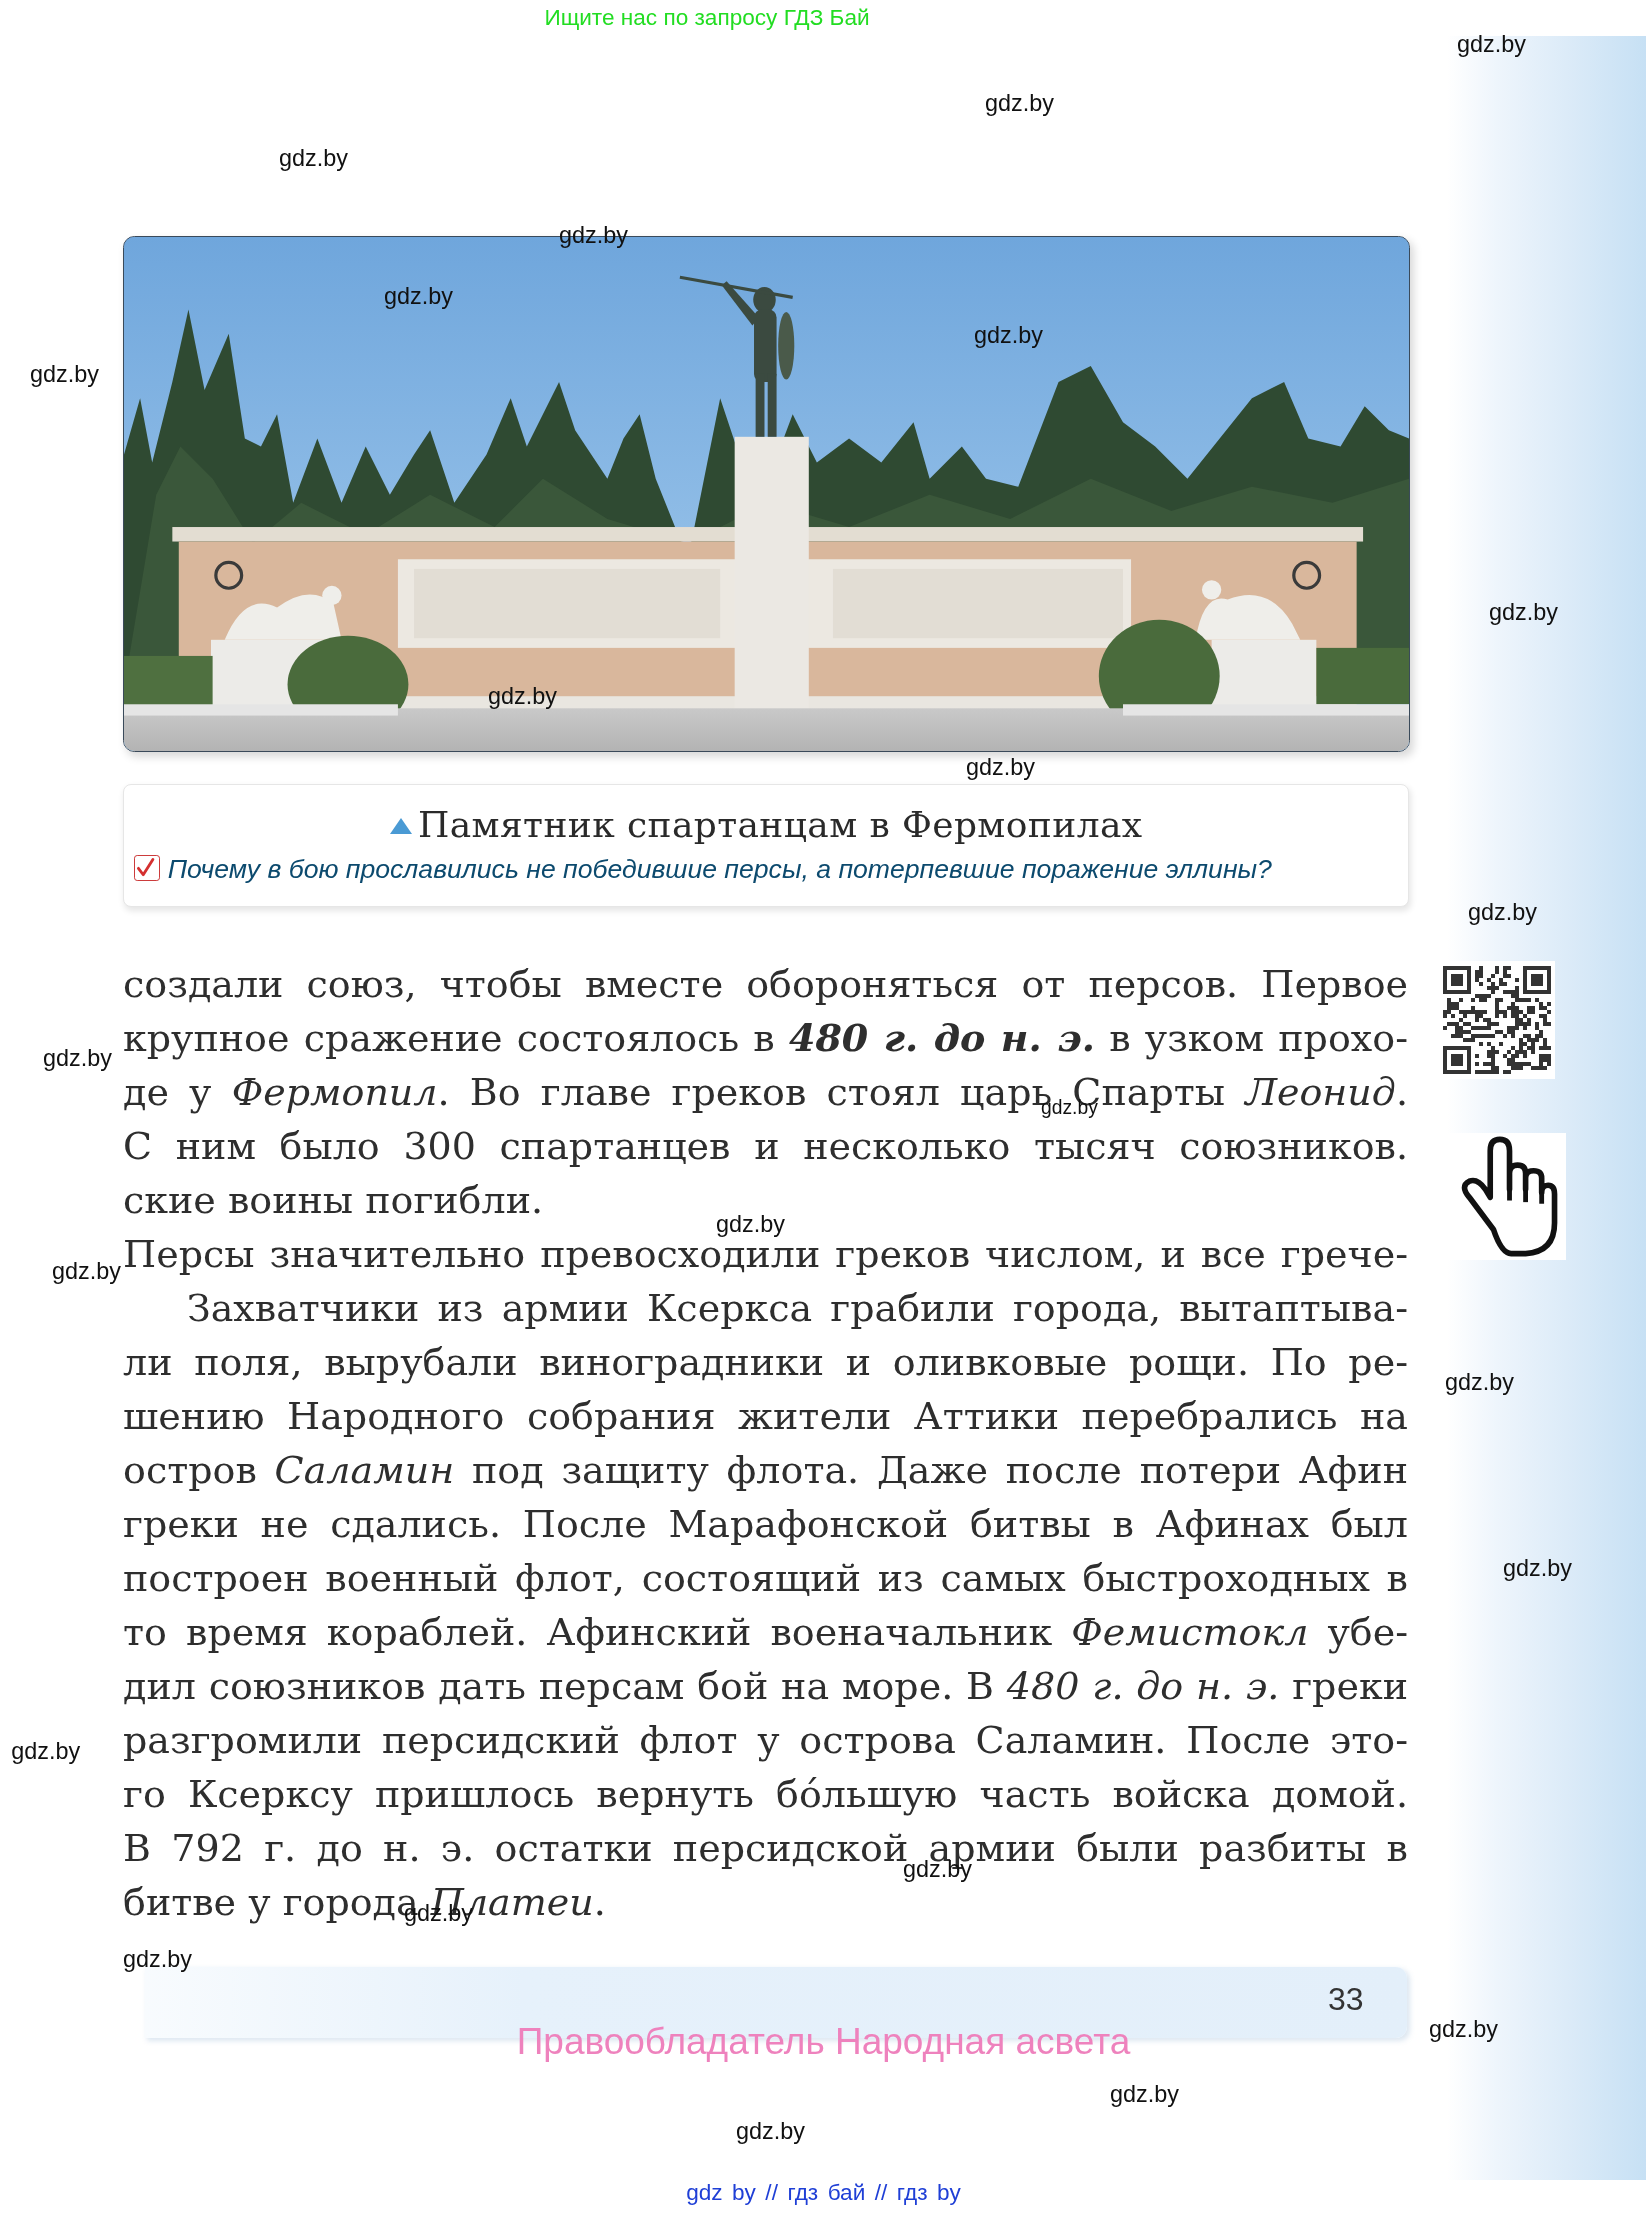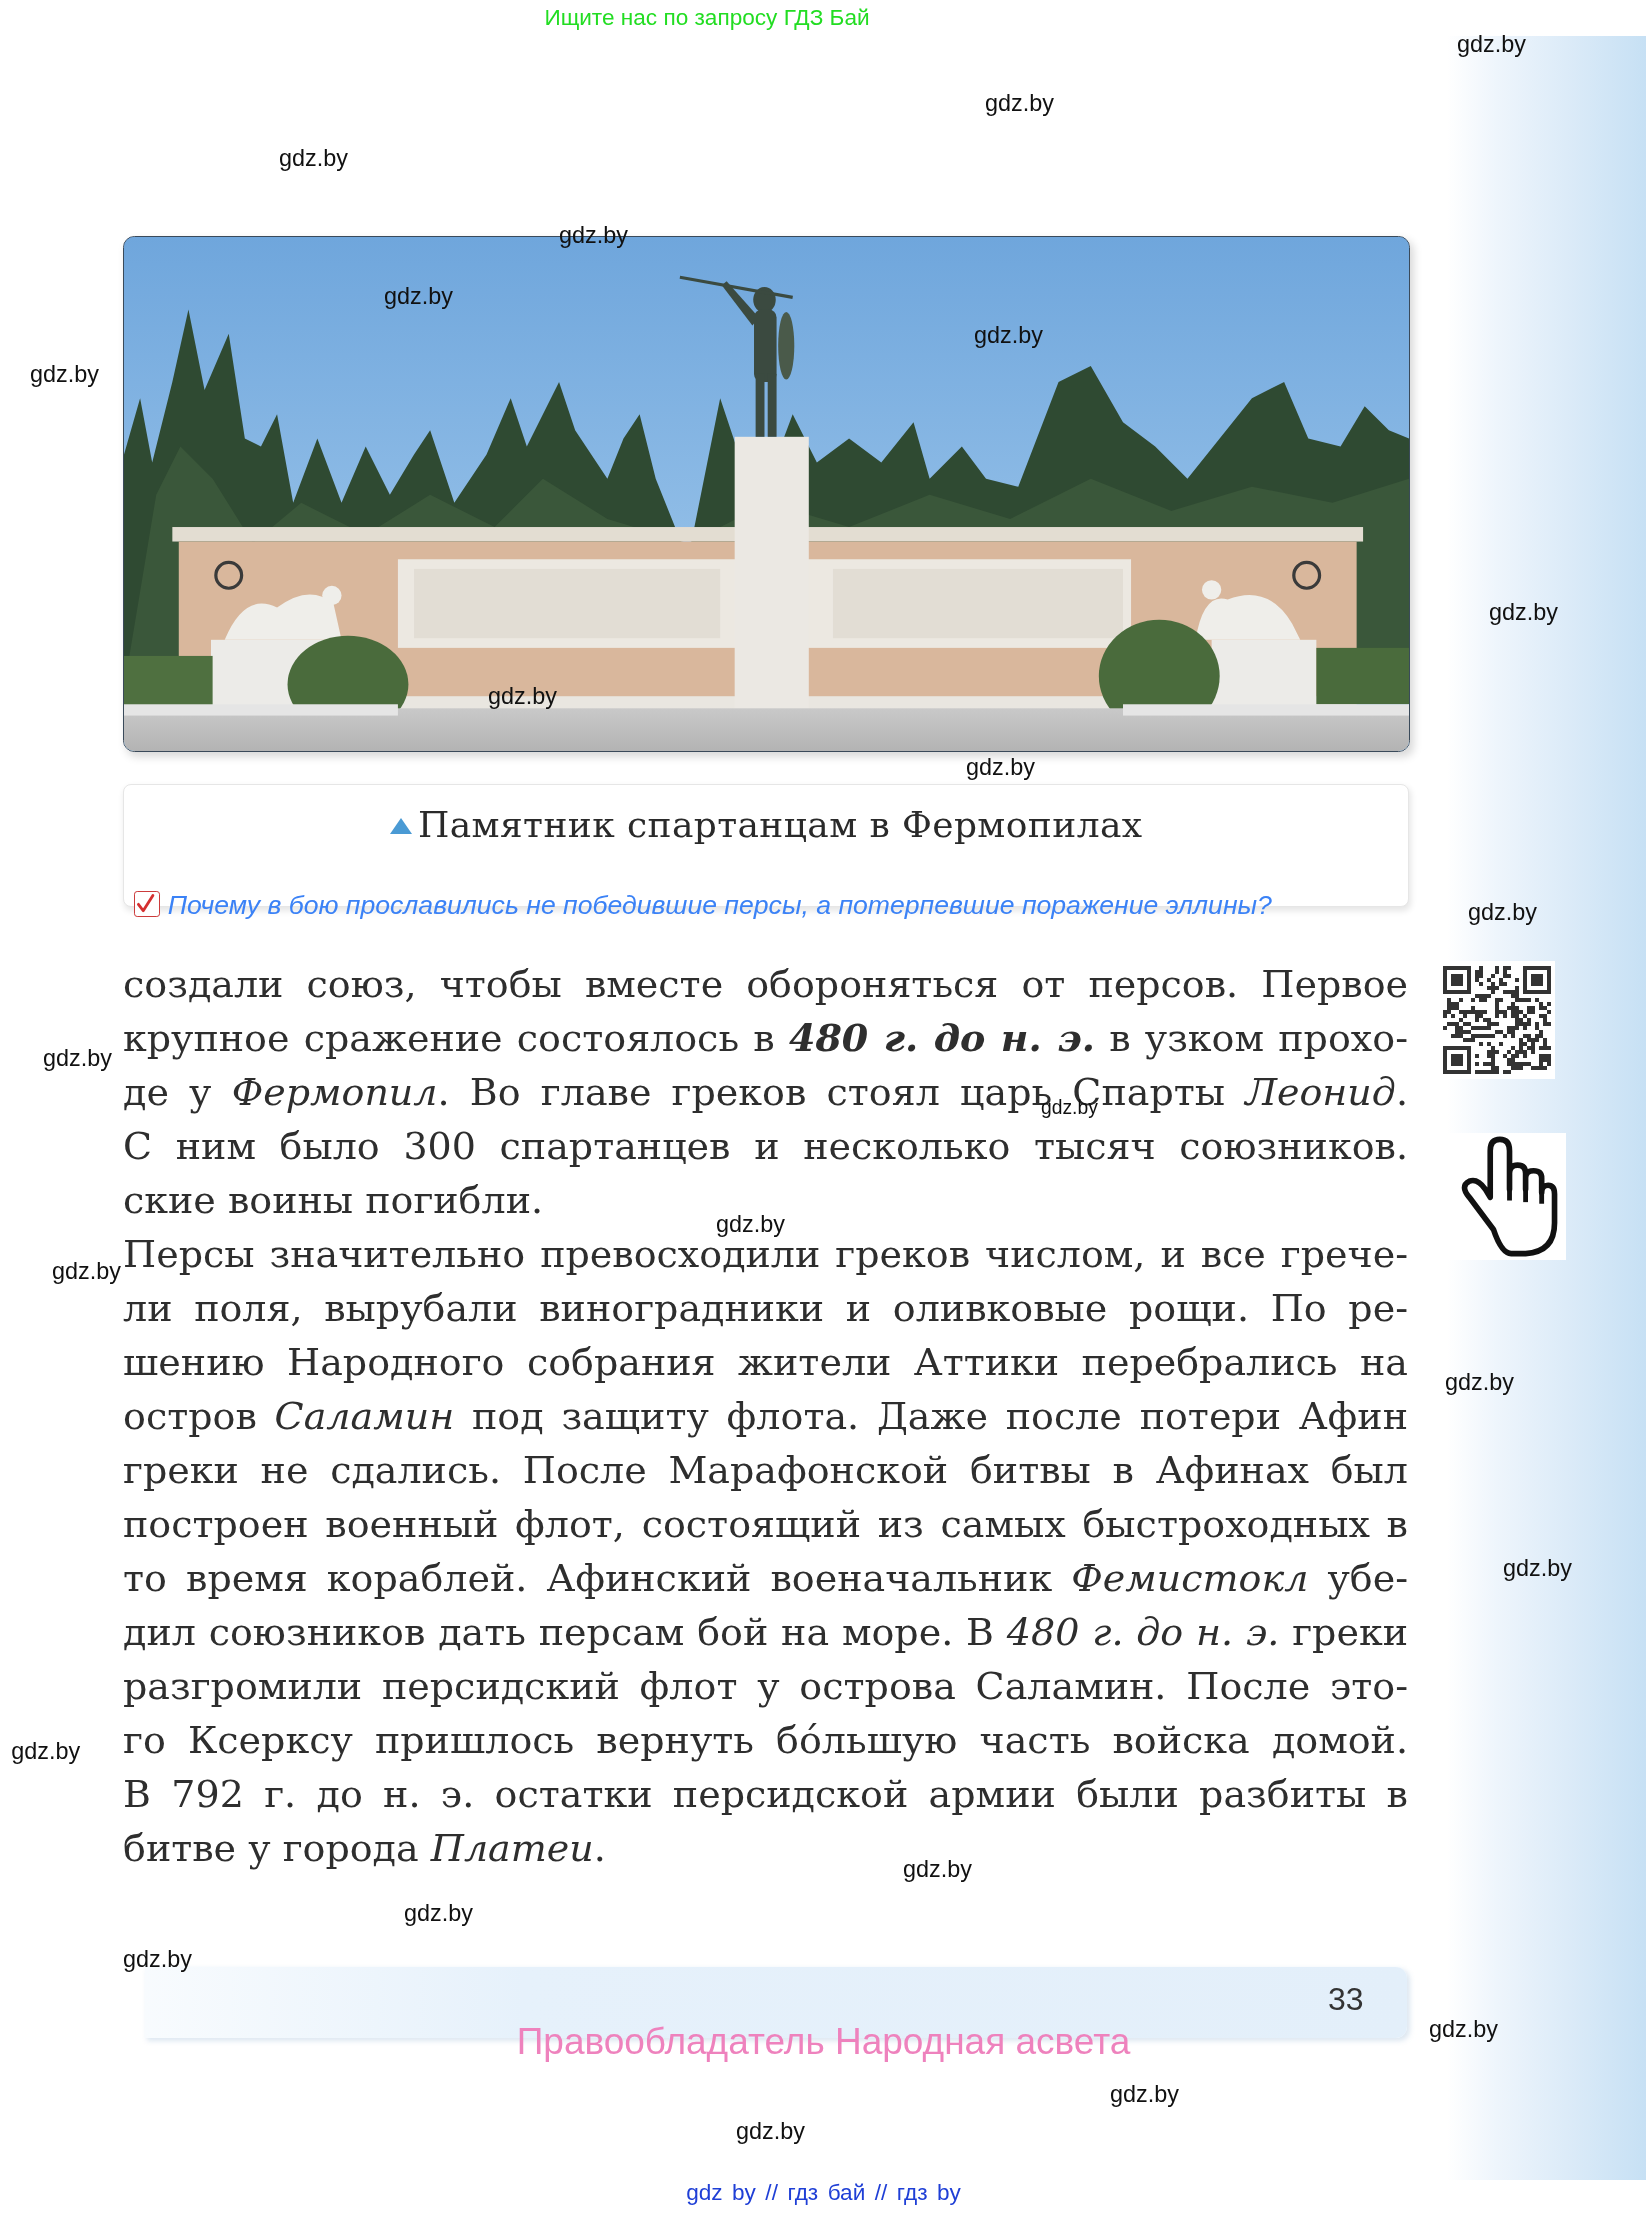--- a/index.html
+++ b/index.html
@@ -39,21 +39,21 @@
     position:absolute; left:0; top:19.3px; width:100%; text-align:center;
     font-family:"DejaVu Serif", serif; font-size:36px; color:#2a2a2a; letter-spacing:0.4px;
   }
   .tri {
     display:inline-block; width:0; height:0; border-left:11.3px solid transparent;
     border-right:11.3px solid transparent; border-bottom:16px solid #4a9ad4;
     margin-right:6.4px; vertical-align:3.2px;
   }
   .question {
     position:absolute; left:9.7px; top:69px; width:1265px; white-space:nowrap;
-    font-family:"Liberation Sans", sans-serif; font-style:italic; font-size:26.6px; color:#3b82f6;margin-top:36px;
+    font-family:"Liberation Sans", sans-serif; font-style:italic; font-size:26.6px; color:#0c4a6e;
   }
   .check-icon {
     display:inline-block; width:24px; height:24px; border:1.6px solid #cc3b3b;
     border-radius:3.2px; vertical-align:-3.2px; margin-right:8px; position:relative;
     background:#fff;
   }
   .check-icon svg { position:absolute; left:1.6px; top:0.8px; }
   
   .body-text {
     position:absolute; left:123px; top:957px; width:1285px;
@@ -173,20 +173,21 @@
   </div>
 </div>
 
 <div class="body-text" id="body-text">
     <span class="line"><span>создали союз, чтобы вместе обороняться от персов. Первое</span></span>
     <span class="line"><span>крупное сражение состоялось в </span><span class="bi">480 г. до н. э.</span><span> в узком прохо-</span></span>
     <span class="line"><span>де у </span><span class="it">Фермопил</span><span>. Во главе греков стоял царь Спарты </span><span class="it">Леонид</span><span>.</span></span>
     <span class="line"><span>С ним было 300 спартанцев и несколько тысяч союзников.</span></span>
     <span class="line last"><span>ские воины погибли.</span></span>
     <span class="line"><span>Персы значительно превосходили греков числом, и все грече-</span></span>
+    <span class="line indent"><span>Захватчики из армии Ксеркса грабили города, вытаптыва-</span></span>
     <span class="line"><span>ли поля, вырубали виноградники и оливковые рощи. По ре-</span></span>
     <span class="line"><span>шению Народного собрания жители Аттики перебрались на</span></span>
     <span class="line"><span>остров </span><span class="it">Саламин</span><span> под защиту флота. Даже после потери Афин</span></span>
     <span class="line"><span>греки не сдались. После Марафонской битвы в Афинах был</span></span>
     <span class="line"><span>построен военный флот, состоящий из самых быстроходных в</span></span>
     <span class="line"><span>то время кораблей. Афинский военачальник </span><span class="it">Фемистокл</span><span> убе-</span></span>
     <span class="line"><span>дил союзников дать персам бой на море. В </span><span class="it">480 г. до н. э.</span><span> греки</span></span>
     <span class="line"><span>разгромили персидский флот у острова Саламин. После это-</span></span>
     <span class="line"><span>го Ксерксу пришлось вернуть бóльшую часть войска домой.</span></span>
     <span class="line"><span>В 792 г. до н. э. остатки персидской армии были разбиты в</span></span>

